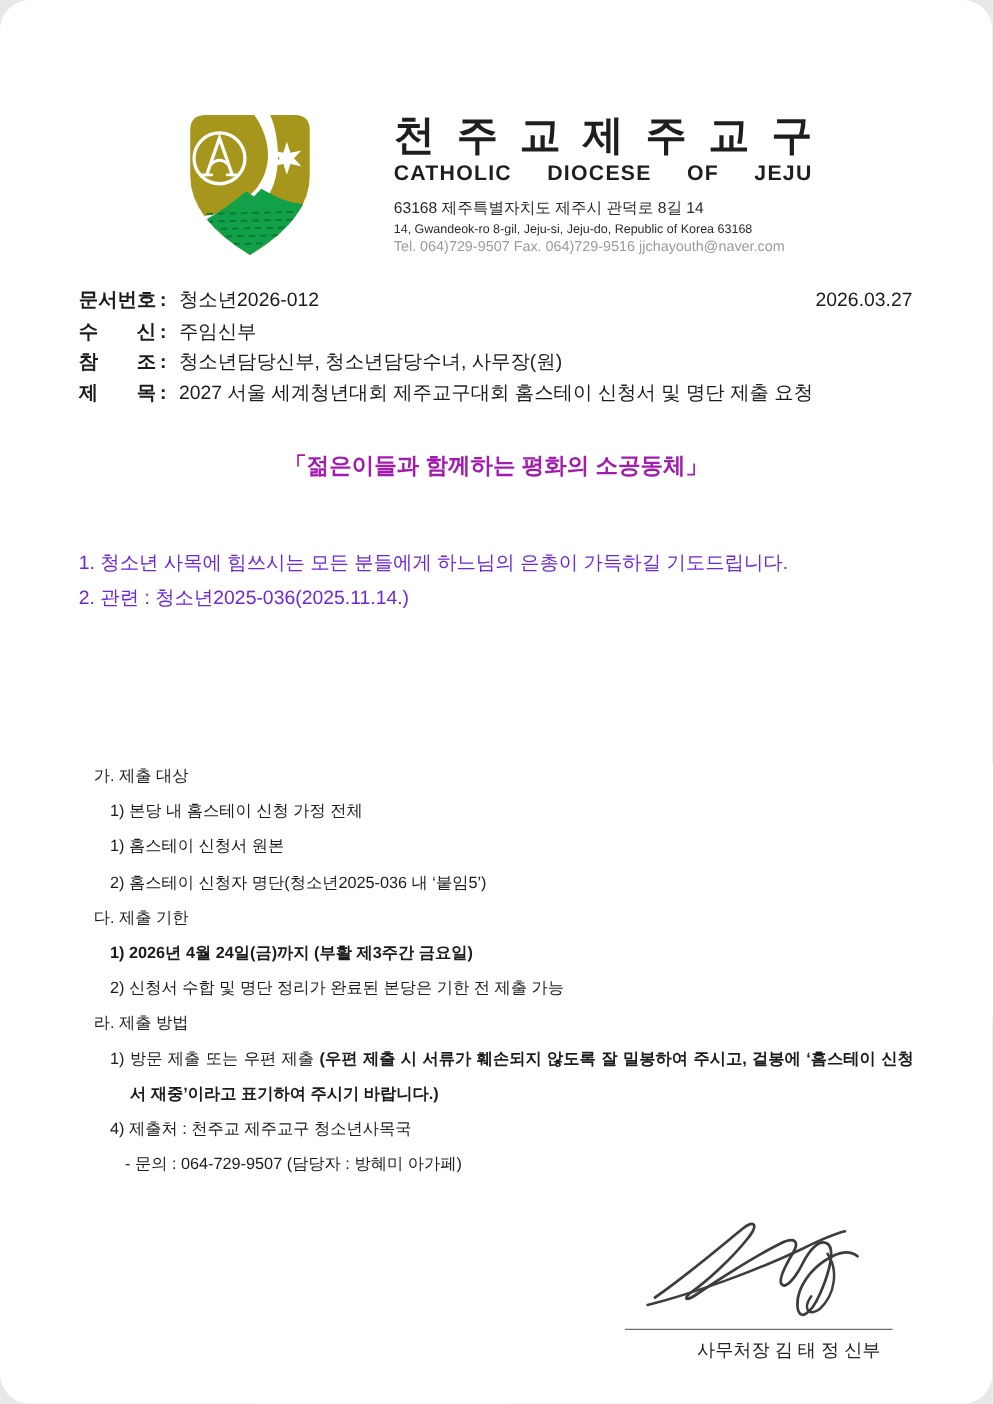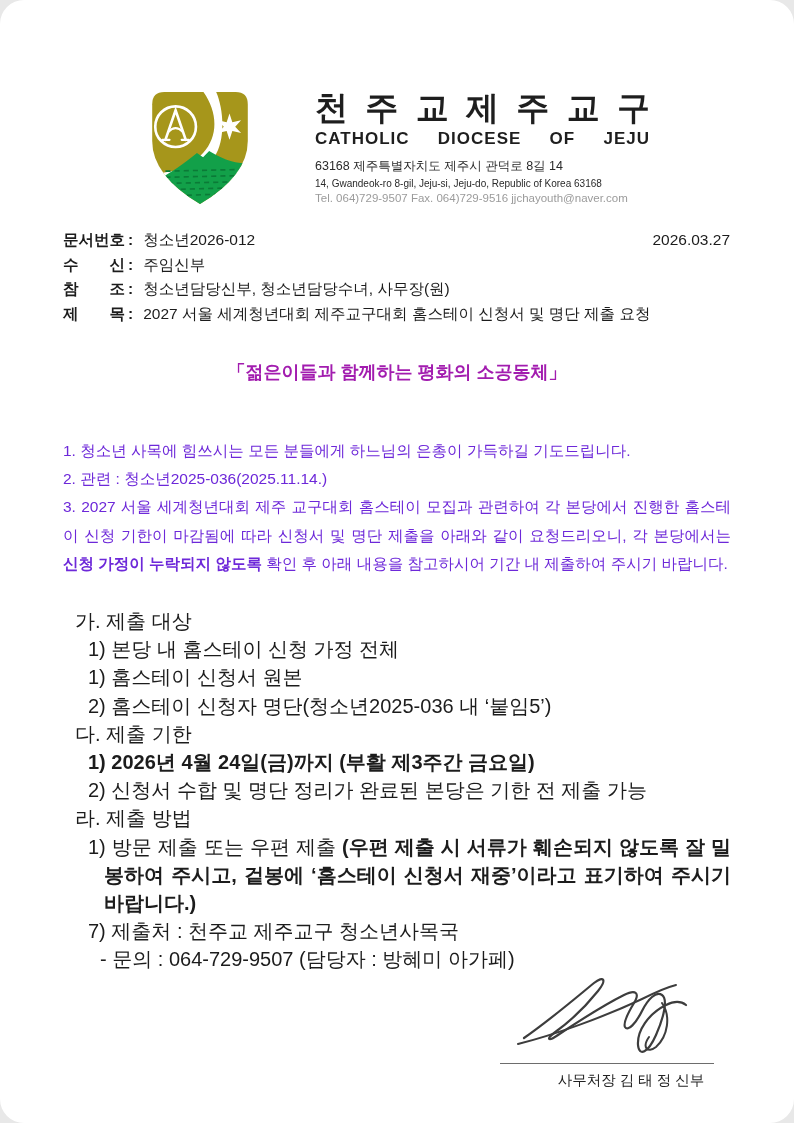--- a/index.html
+++ b/index.html
@@ -52,21 +52,21 @@
   
   .body-block {
     position:absolute; left:63px; top:437px; width:668px;
     font-size:15.5px; line-height:28.2px; color:#6d28d9;
   }
   .body-block p { margin:0; }
   .p3 { text-align:justify; }
 
   .list-block {
     position:absolute; left:75px; top:607px; width:656px;
-    font-size:20px; line-height:28.2px;
+    font-size:13px; line-height:28.2px;
   }
   .lv2 { margin-left:13px; }
   .lv3 { margin-left:25px; }
   .hang { padding-left:16px; text-indent:-16px; text-align:justify; }
   b, .bold { font-weight:700; }
 
   
   .sig-svg { position:absolute; left:512px; top:972px; width:185px; height:88px; }
   .sig-line { position:absolute; left:500px; top:1063px; width:214px; border-top:1.5px solid #6d6d6d; }
   .sig-name { position:absolute; left:524px; top:1071px; width:214px; text-align:center; font-size:14.5px; color:#222; }
@@ -139,34 +139,33 @@
         <span class="meta-colon">:</span>
       <span class="meta-value">2027 서울 세계청년대회 제주교구대회 홈스테이 신청서 및 명단 제출 요청</span>
     </div>
   </div>
 
   <div class="slogan">「젊은이들과 함께하는 평화의 소공동체」</div>
 
   <div class="body-block">
     <p>1. 청소년 사목에 힘쓰시는 모든 분들에게 하느님의 은총이 가득하길 기도드립니다.</p>
     <p>2. 관련 : 청소년2025-036(2025.11.14.)</p>
-    <p class="p3"><span>3. 2027 서울 세계청년대회 제주 교구대회 홈스테이 모집과 관련하여 각 본당에서 진행한 홈스테이 신청 기한이 마감됨에 따라 신청서 및 명단 제출을 아래와 같이 요청드리오니, 각 본당에서는 </span><b>신청 가정이 누락되지 않도록</b><span> 확인 후 아래 내용을 참고하시어 기간 내 제출하여 주시기 바랍니다.</span></p>
   </div>
 
   <div class="list-block">
     <div>가. 제출 대상</div>
     <div class="lv2">1) 본당 내 홈스테이 신청 가정 전체</div>
     <div class="lv2">1) 홈스테이 신청서 원본</div>
     <div class="lv2">2) 홈스테이 신청자 명단(청소년2025-036 내 ‘붙임5’)</div>
     <div>다. 제출 기한</div>
     <div class="lv2 bold">1) 2026년 4월 24일(금)까지 (부활 제3주간 금요일)</div>
     <div class="lv2">2) 신청서 수합 및 명단 정리가 완료된 본당은 기한 전 제출 가능</div>
     <div>라. 제출 방법</div>
     <div class="lv2 hang"><span>1) 방문 제출 또는 우편 제출 </span><b>(우편 제출 시 서류가 훼손되지 않도록 잘 밀봉하여 주시고, 겉봉에 ‘홈스테이 신청서 재중’이라고 표기하여 주시기 바랍니다.)</b></div>
-    <div class="lv2">7) 제출처 : 천주교 제주교구 청소년사목국</div>
+    <div class="lv2">4) 제출처 : 천주교 제주교구 청소년사목국</div>
     <div class="lv3">- 문의 : 064-729-9507 (담당자 : 방혜미 아가페)</div>
   </div>
 
   <svg class="sig-svg" viewBox="0 0 185 88" aria-hidden="true">
     <g stroke="#3d3d3d" fill="none" stroke-linecap="round">
       <path stroke-width="2.2" d="M12,66 C38,48 66,24 82,11 C92,3 95,8 86,19 C74,34 56,51 42,61 C34,67 36,70 46,63 C70,47 96,31 112,23 C124,17 128,21 122,31 C116,41 111,51 113,55 C116,60 124,51 130,39 C136,27 144,19 150,23 C156,27 152,45 144,63 C136,81 127,85 126,73 C125,59 136,42 154,33 C162,29 169,29 174,33"></path>
       <path stroke-width="2" d="M6,72 C42,63 92,45 130,27 C144,20 156,15 164,13"></path>
       <path stroke-width="2" d="M150,31 C159,44 156,64 144,75 C135,82 130,75 137,65"></path>
     </g>
   </svg>

